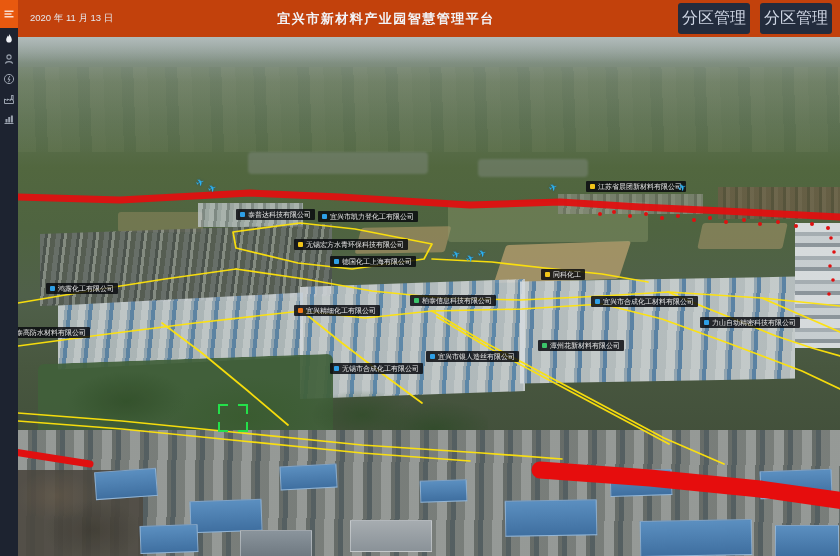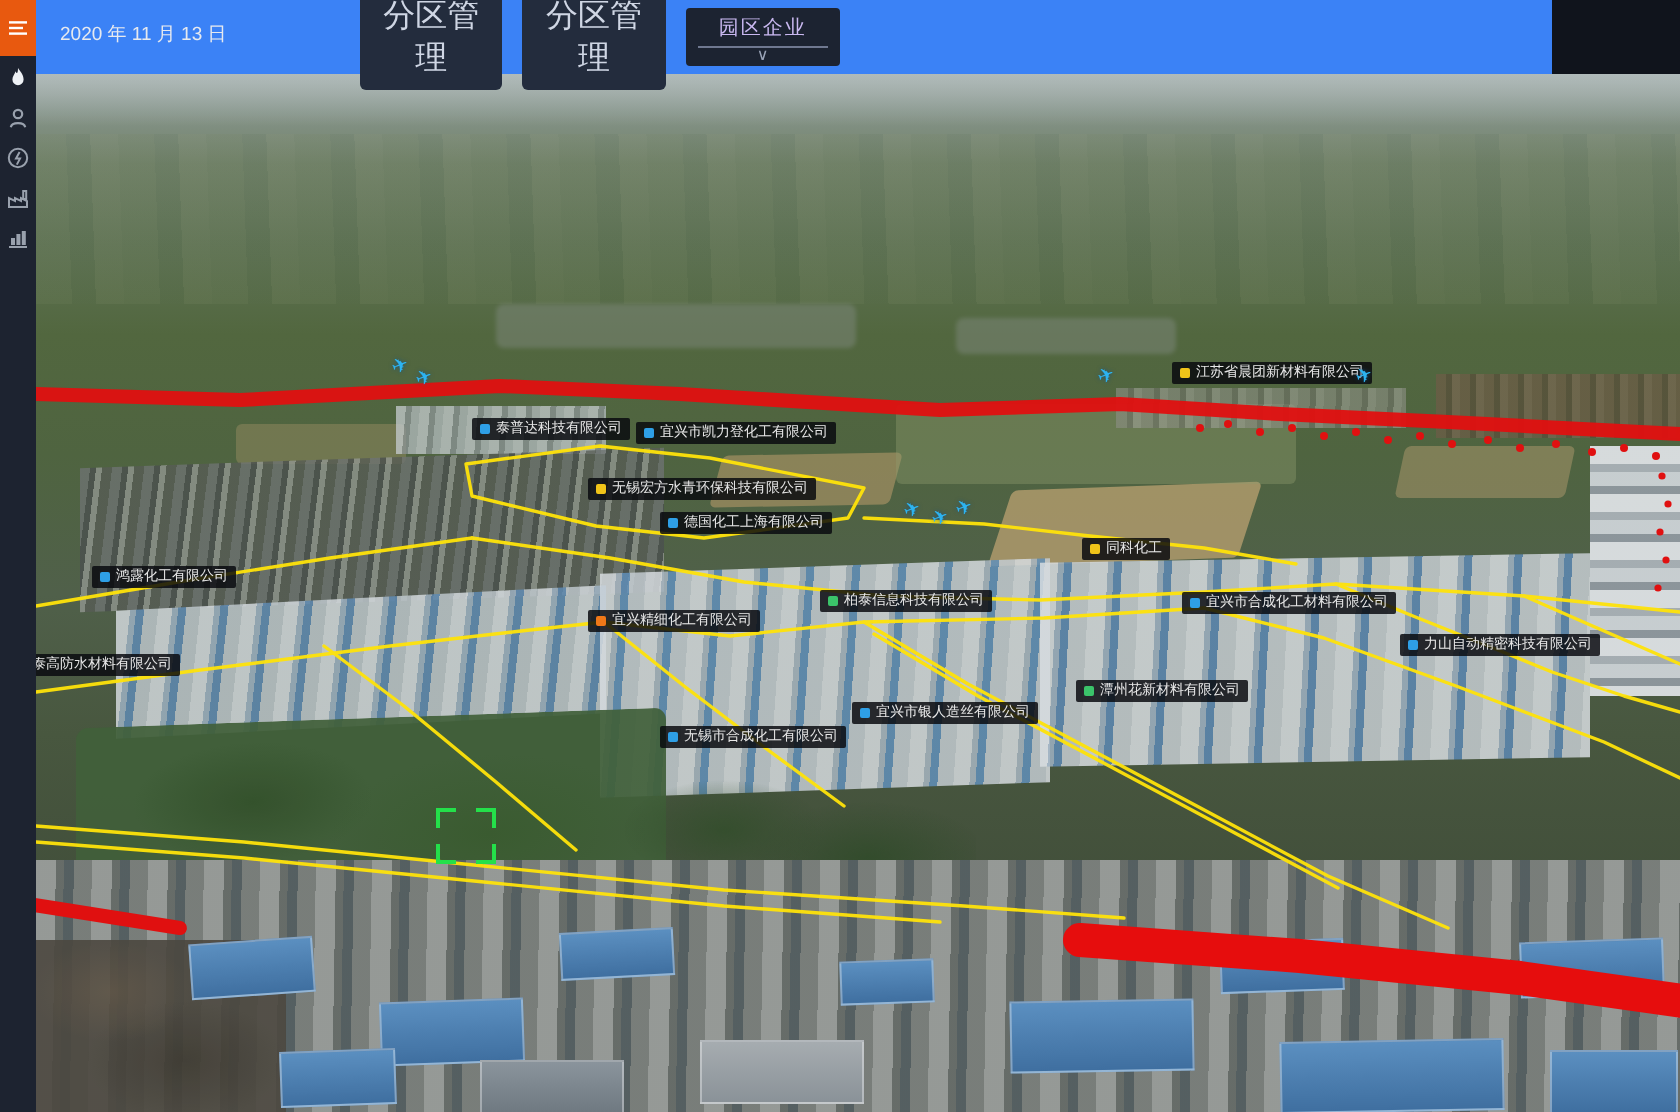--- a/index.html
+++ b/index.html
@@ -7,21 +7,21 @@
          font-family:"Liberation Sans",sans-serif;background:#10141c;}
 
   
   .sidebar{position:absolute;left:0;top:0;width:18px;height:556px;background:#1d2330;z-index:50;
            display:flex;flex-direction:column;align-items:center;}
   .sb-top{width:18px;height:28px;background:#e8590f;display:flex;align-items:center;justify-content:center;}
   .sb-icons{display:flex;flex-direction:column;align-items:center;gap:8px;padding-top:5px;}
   .sb-ic{width:12px;height:12px;display:block;}
 
   
-  .header{position:absolute;left:18px;top:0;width:758px;height:37px;background:#3b82f6;z-index:40;
+  .header{position:absolute;left:18px;top:0;width:822px;height:37px;background:#c2410c;z-index:40;
           display:flex;align-items:center;color:#e6e9ef;}
   .dt{display:flex;flex-direction:column;padding-left:12px;width:150px;font-size:9.5px;line-height:1.5;}
   .dt .time{margin-left:16px;}
   .htitle{flex:1;text-align:center;font-size:13px;font-weight:bold;color:#f2f4f8;letter-spacing:1.5px;}
   .hactions{display:flex;align-items:center;gap:10px;padding-right:8px;width:240px;justify-content:flex-end;}
   .hbtn{background:#232c3d;color:#cfd6e4;font-size:16px;padding:5px 4px;border:none;border-radius:3px;cursor:pointer;}
   .hdrop{width:66px;background:#1c2331;border-radius:2px;padding:3px 6px 1px;display:flex;flex-direction:column;align-items:center;}
   .hdrop .lbl{font-size:10px;color:#c9b8f0;letter-spacing:1px;}
   .hdrop .line{width:100%;height:1px;background:#6f7890;margin:2px 0 0;}
   .hdrop .chev{font-size:8px;color:#9aa4b8;line-height:8px;}
@@ -252,28 +252,24 @@
     <span class="tl"></span>
     <span class="tr"></span>
     <span class="bl"></span>
     <span class="br"></span>
   </div>
 
   <div class="header">
     <div class="dt">
       <span class="date">2020 年 11 月 13 日</span>
     </div>
+    <div class="htitle">宜兴市新材料产业园智慧管理平台</div>
     <div class="hactions">
       <button class="hbtn">分区管理</button>
       <button class="hbtn">分区管理</button>
-      <div class="hdrop">
-        <span class="lbl">园区企业</span>
-        <span class="line"></span>
-        <span class="chev">∨</span>
-      </div>
     </div>
   </div>
 
   <div class="sidebar">
     <div class="sb-top">
       <svg class="sb-ic" viewBox="0 0 12 12">
         <rect x="1.5" y="2.6" width="9" height="1.2" fill="#ffffff"></rect>
         <rect x="1.5" y="5.4" width="7" height="1.2" fill="#ffffff"></rect>
         <rect x="1.5" y="8.2" width="9" height="1.2" fill="#ffffff"></rect>
       </svg>

